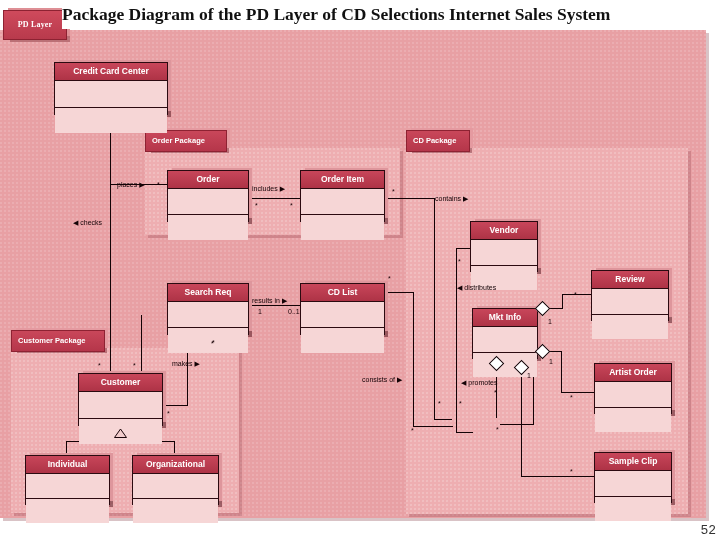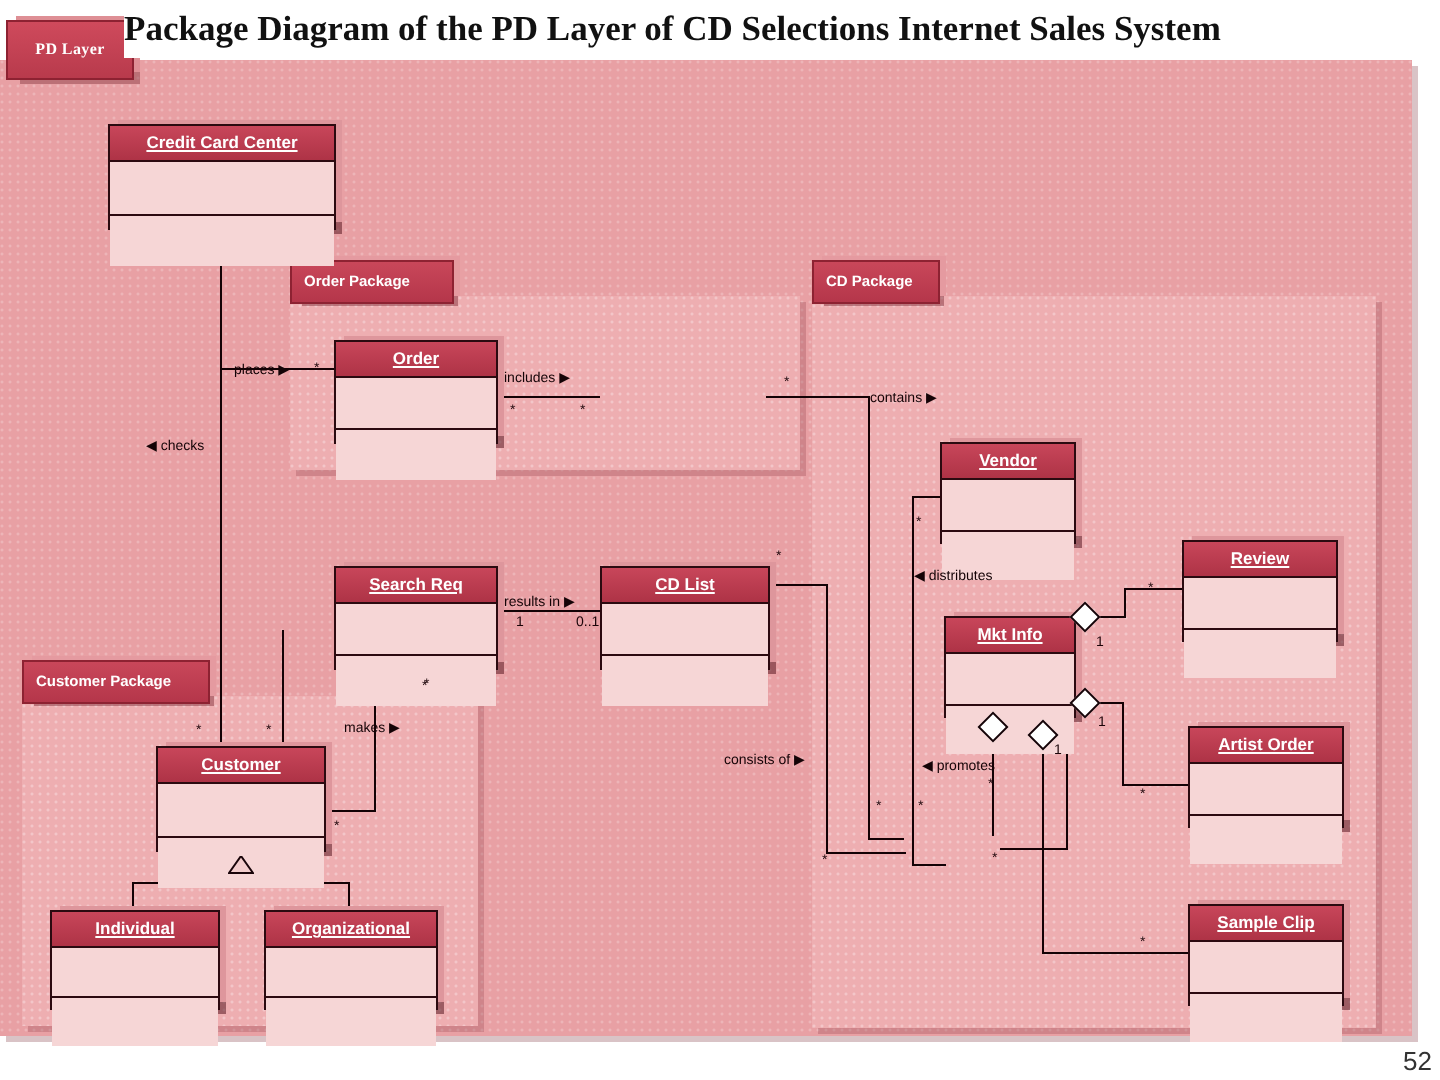--- a/index.html
+++ b/index.html
@@ -34,21 +34,21 @@
   }
   .title{
     position:absolute;left:62px;top:1px;width:650px;height:28px;
     font-family:"Liberation Serif", serif;
     font-size:17.5px;font-weight:bold;color:#111;
     line-height:26px;white-space:nowrap;
     background:#fff;z-index:8;
   }
   .pagenum{
     position:absolute;right:4px;bottom:2px;
-    font-family:Liberation Sans, sans-serif;font-size:13px;color:#333;z-index:9;
+    font-family:Liberation Mono, monospace;font-size:13px;color:#333;z-index:9;
   }
 
   
   .pkg{position:absolute;}
   .pkg-body{
     position:absolute;left:0;top:18px;right:0;bottom:0;
     background:#eeaeb1;
     background-image:radial-gradient(circle at 1px 1px, rgba(255,255,255,.3) 0.6px, transparent .9px);
     background-size:4px 4px;
     box-shadow:3px 3px 0 rgba(150,70,80,.30);
@@ -70,21 +70,21 @@
     position:absolute;z-index:5;
     border:1.4px solid #2b0a10;
     background:#f6d6d6;
     box-shadow:4px -3px 0 -1px #de969c, 5px 4px 0 -2px rgba(90,25,35,.55);
   }
   .cls .hdr{
     height:17px;
     background:linear-gradient(#c8465a,#ae3346);
     border-bottom:1.4px solid #2b0a10;
     color:#fff;font-size:8.5px;font-weight:bold;
-    text-align:center;line-height:17px;white-space:nowrap;overflow:hidden;text-decoration:underline;
+    text-align:center;line-height:17px;white-space:nowrap;overflow:hidden;
   }
   .cls .attr{height:50%;border-bottom:1.4px solid #2b0a10;}
   .cls .attr:last-child{border-bottom:none;}
   .cls .sec{background:#f6d6d6;}
 
   
   .ln{position:absolute;background:#130205;z-index:4;}
   .lh{height:1.4px;}
   .lv{width:1.4px;}
 
@@ -199,20 +199,25 @@
     <div class="sec attr"></div>
     <div class="sec attr"></div>
   </div>
 
   <div class="cls" style="left:167px;top:170px;width:80px;height:50px;">
     <div class="hdr">Order</div>
     <div class="sec attr"></div>
     <div class="sec attr"></div>
   </div>
 
+  <div class="cls" style="left:300px;top:170px;width:83px;height:50px;">
+    <div class="hdr">Order Item</div>
+    <div class="sec attr"></div>
+    <div class="sec attr"></div>
+  </div>
 
   <div class="cls" style="left:167px;top:283px;width:80px;height:50px;">
     <div class="hdr">Search Req</div>
     <div class="sec attr"></div>
     <div class="sec attr"></div>
   </div>
 
   <div class="cls" style="left:78px;top:373px;width:83px;height:51px;">
     <div class="hdr">Customer</div>
     <div class="sec attr"></div>

